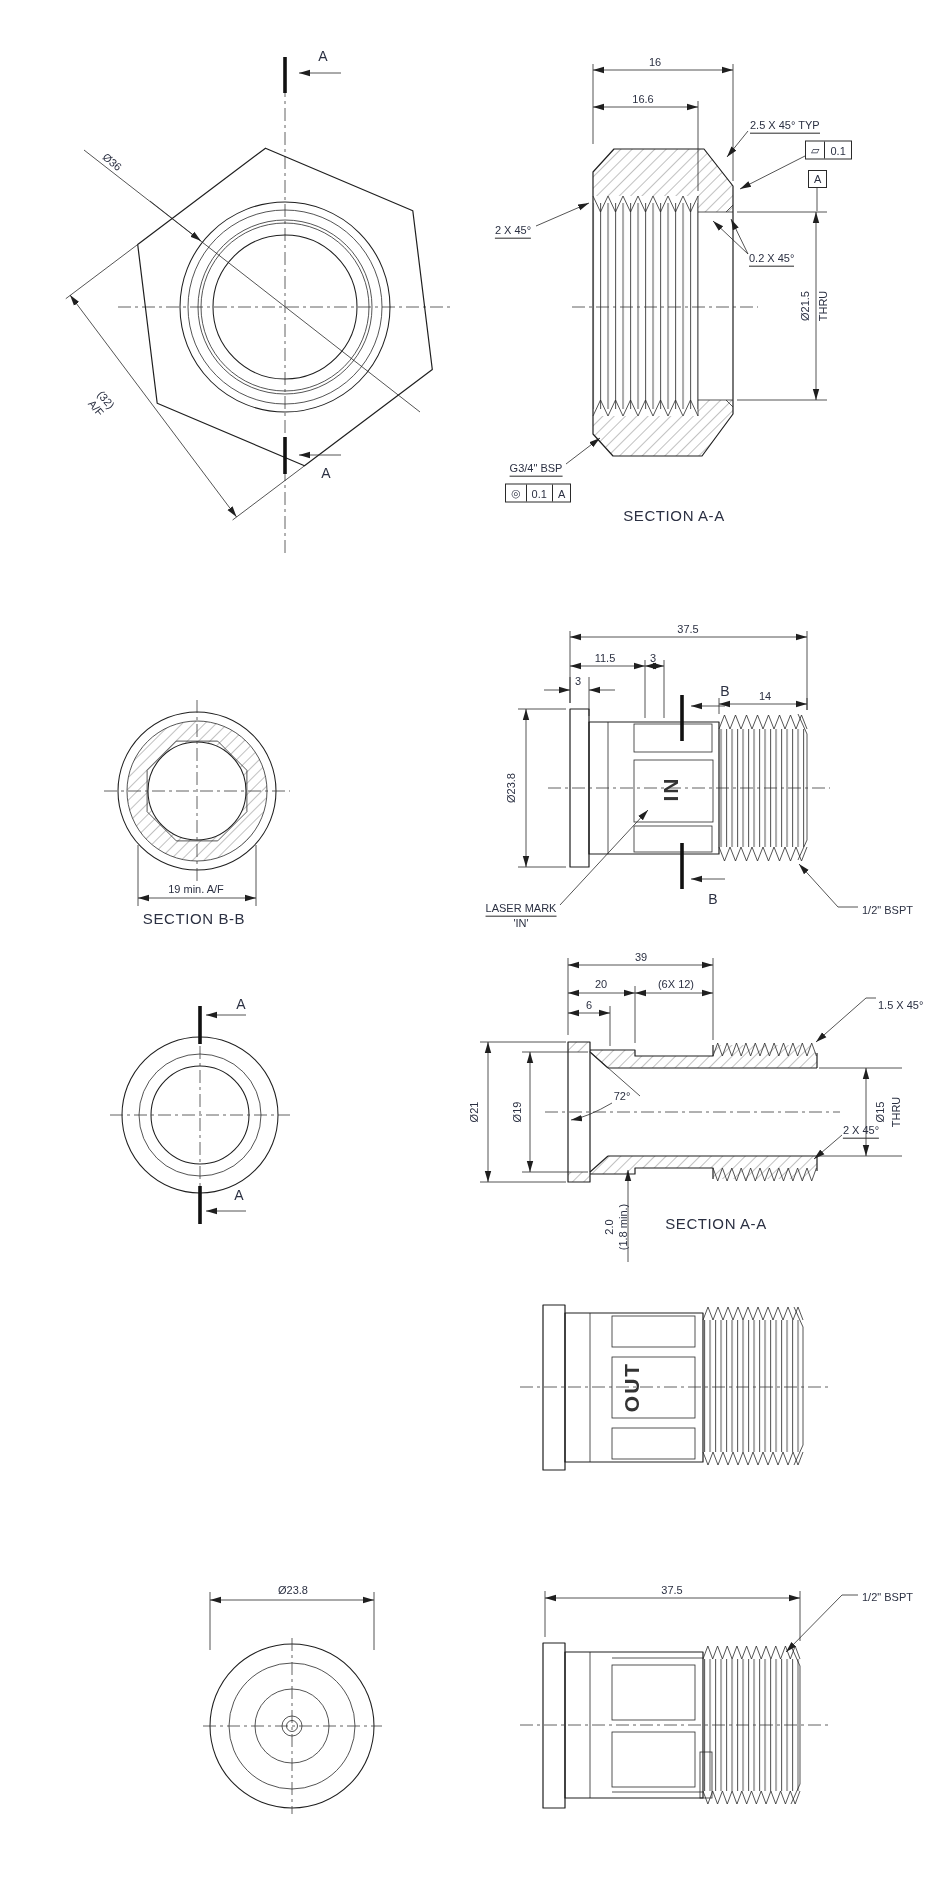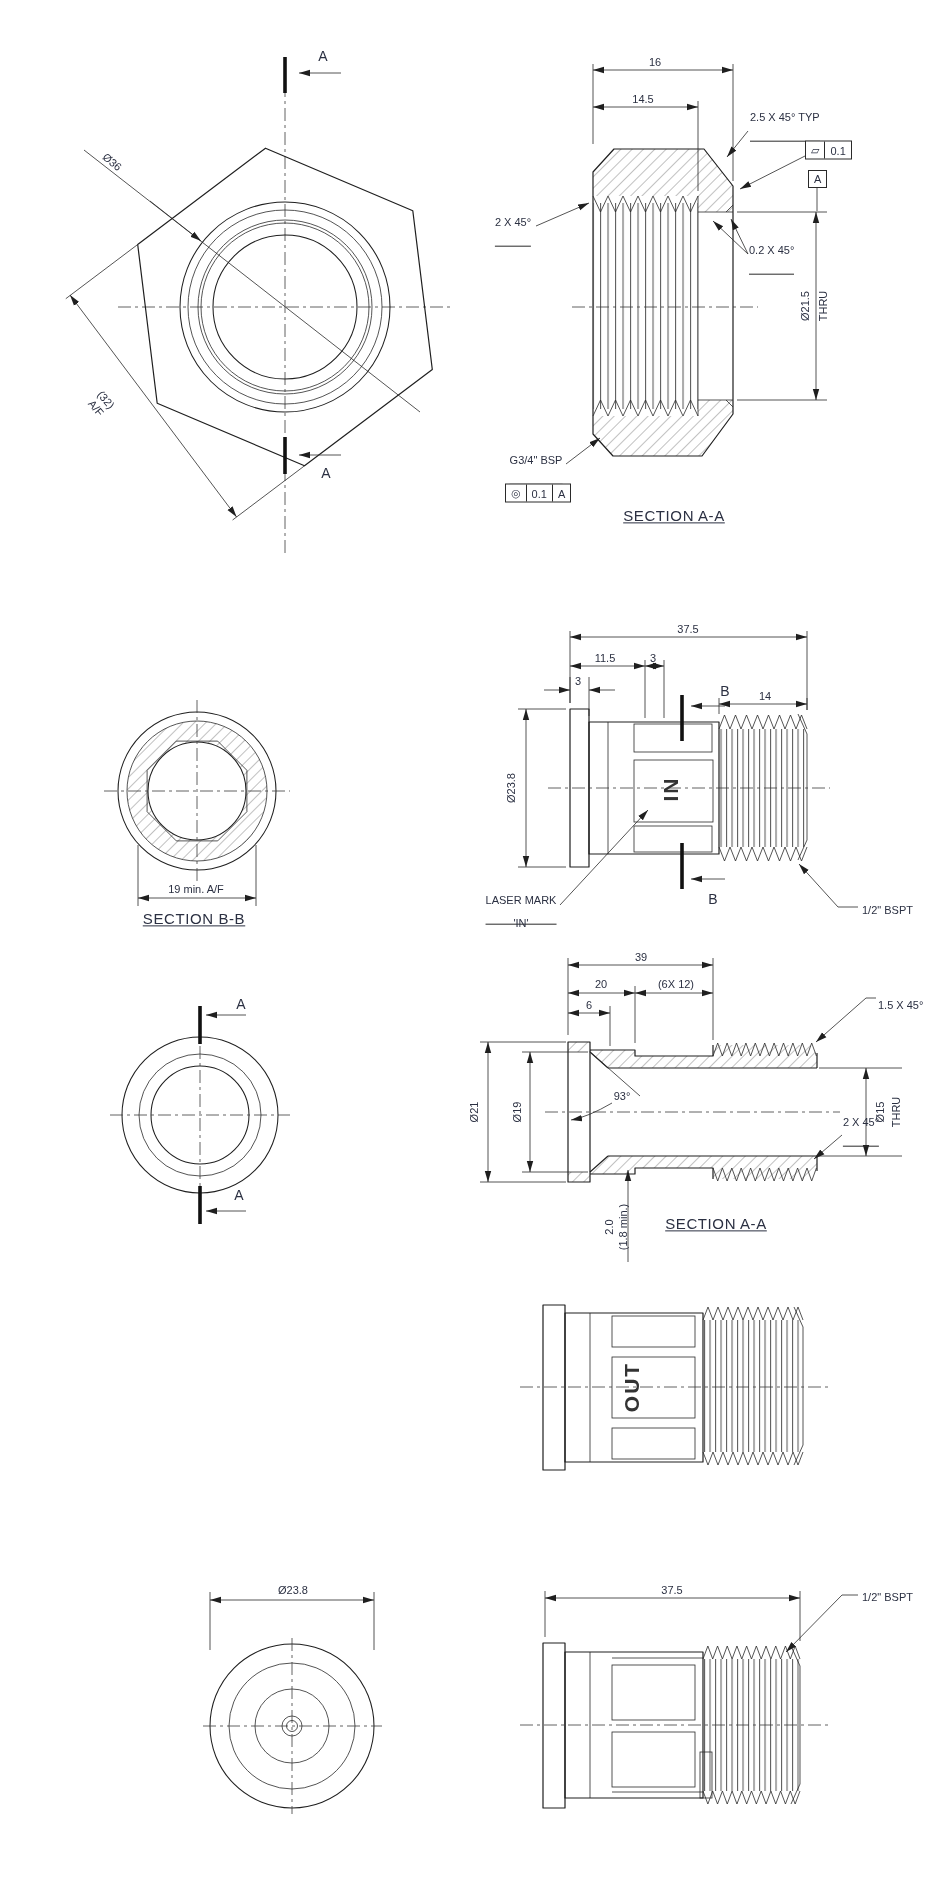--- a/index.html
+++ b/index.html
@@ -7,23 +7,23 @@
           font-family:"Liberation Sans", sans-serif;}
   svg{position:absolute;left:0;top:0;}
   .ol{fill:none;stroke:#1f1f1f;stroke-width:1.2;stroke-linejoin:round;}
   .o1{fill:none;stroke:#1f1f1f;stroke-width:1.05;}
   .tn{fill:none;stroke:#2a2a2a;stroke-width:0.8;}
   .dm{fill:none;stroke:#2a2a2a;stroke-width:0.8;}
   .cl{fill:none;stroke:#3a3a3a;stroke-width:0.8;stroke-dasharray:13 4 3 4;}
   .th{stroke:#111;stroke-width:3.6;}
   .lbl{position:absolute;color:#2b3042;font-size:11px;white-space:nowrap;line-height:1.15;}
   .f14{font-size:14px;}
-  .f15{font-size:15px;letter-spacing:0.6px;text-decoration:underline;}
+  .f15{font-size:15px;letter-spacing:0.6px;}
   .f22{font-size:21px;font-weight:600;letter-spacing:2px;color:#333;}
-  .u{border-bottom:1px solid #2a2a2a;padding-bottom:17px;}
+  .u{border-bottom:1px solid #2a2a2a;padding-bottom:1px;}
   .frame{position:absolute;display:inline-flex;border:1.2px solid #2a2a2a;background:#fff;
          color:#2b3042;font-size:11px;align-items:stretch;}
   .frame span{padding:2px 5px;display:flex;align-items:center;justify-content:center;}
   .frame span + span{border-left:1.2px solid #2a2a2a;}
 </style>
 </head>
 <body>
 
 <div id="canvas">
 
@@ -253,21 +253,21 @@
 
 <span class="lbl f14" style="left:323px;top:56px;transform:translate(-50%,-50%);">A</span>
 <span class="lbl f14" style="left:326px;top:473px;transform:translate(-50%,-50%);">A</span>
 <span class="lbl" style="left:112px;top:162px;transform:translate(-50%,-50%) rotate(40deg);">Ø36</span>
 <div class="lbl" style="left:101px;top:404px;transform:translate(-50%,-50%) rotate(50deg);text-align:center;">
   <span style="display:block;">(32)</span>
   <span style="display:block;">A/F</span>
 </div>
 
 <span class="lbl" style="left:655px;top:62px;transform:translate(-50%,-50%);">16</span>
-<span class="lbl" style="left:643px;top:99px;transform:translate(-50%,-50%);">14.5</span>
+<span class="lbl" style="left:643px;top:99px;transform:translate(-50%,-50%);">16.6</span>
 <span class="lbl u" style="left:750px;top:126px;transform:translate(0,-50%);">2.5 X 45° TYP</span>
 <div class="frame" style="left:805px;top:150px;transform:translate(0,-50%);">
   <span>▱</span>
   <span>0.1</span>
 </div>
 <div class="frame" style="left:808px;top:179px;transform:translate(0,-50%);">
   <span>A</span>
 </div>
 <span class="lbl u" style="left:513px;top:231px;transform:translate(-50%,-50%);text-align:right;">2 X 45°</span>
 <span class="lbl u" style="left:749px;top:259px;transform:translate(0,-50%);">0.2 X 45°</span>
@@ -298,21 +298,21 @@
 <span class="lbl" style="left:862px;top:910px;transform:translate(0,-50%);">1/2" BSPT</span>
 
 <span class="lbl f14" style="left:241px;top:1004px;transform:translate(-50%,-50%);">A</span>
 <span class="lbl f14" style="left:239px;top:1195px;transform:translate(-50%,-50%);">A</span>
 
 <span class="lbl" style="left:641px;top:957px;transform:translate(-50%,-50%);">39</span>
 <span class="lbl" style="left:601px;top:984px;transform:translate(-50%,-50%);">20</span>
 <span class="lbl" style="left:676px;top:984px;transform:translate(-50%,-50%);">(6X 12)</span>
 <span class="lbl" style="left:589px;top:1005px;transform:translate(-50%,-50%);">6</span>
 <span class="lbl" style="left:878px;top:998px;transform:translate(0,-50%);margin-top:7px;">1.5 X 45°</span>
-<span class="lbl" style="left:622px;top:1096px;transform:translate(-50%,-50%);">93°</span>
+<span class="lbl" style="left:622px;top:1096px;transform:translate(-50%,-50%);">72°</span>
 <span class="lbl" style="left:474px;top:1112px;transform:translate(-50%,-50%) rotate(-90deg);">Ø21</span>
 <span class="lbl" style="left:517px;top:1112px;transform:translate(-50%,-50%) rotate(-90deg);">Ø19</span>
 <span class="lbl" style="left:880px;top:1112px;transform:translate(-50%,-50%) rotate(-90deg);">Ø15</span>
 <span class="lbl" style="left:896px;top:1112px;transform:translate(-50%,-50%) rotate(-90deg);">THRU</span>
 <span class="lbl u" style="left:861px;top:1131px;transform:translate(-50%,-50%);">2 X 45°</span>
 <span class="lbl" style="left:609px;top:1227px;transform:translate(-50%,-50%) rotate(-90deg);">2.0</span>
 <span class="lbl" style="left:623px;top:1227px;transform:translate(-50%,-50%) rotate(-90deg);">(1.8 min.)</span>
 <span class="lbl f15" style="left:716px;top:1224px;transform:translate(-50%,-50%);">SECTION A-A</span>
 
 <span class="lbl f22" style="left:632px;top:1387px;transform:translate(-50%,-50%) rotate(-90deg);">OUT</span>

